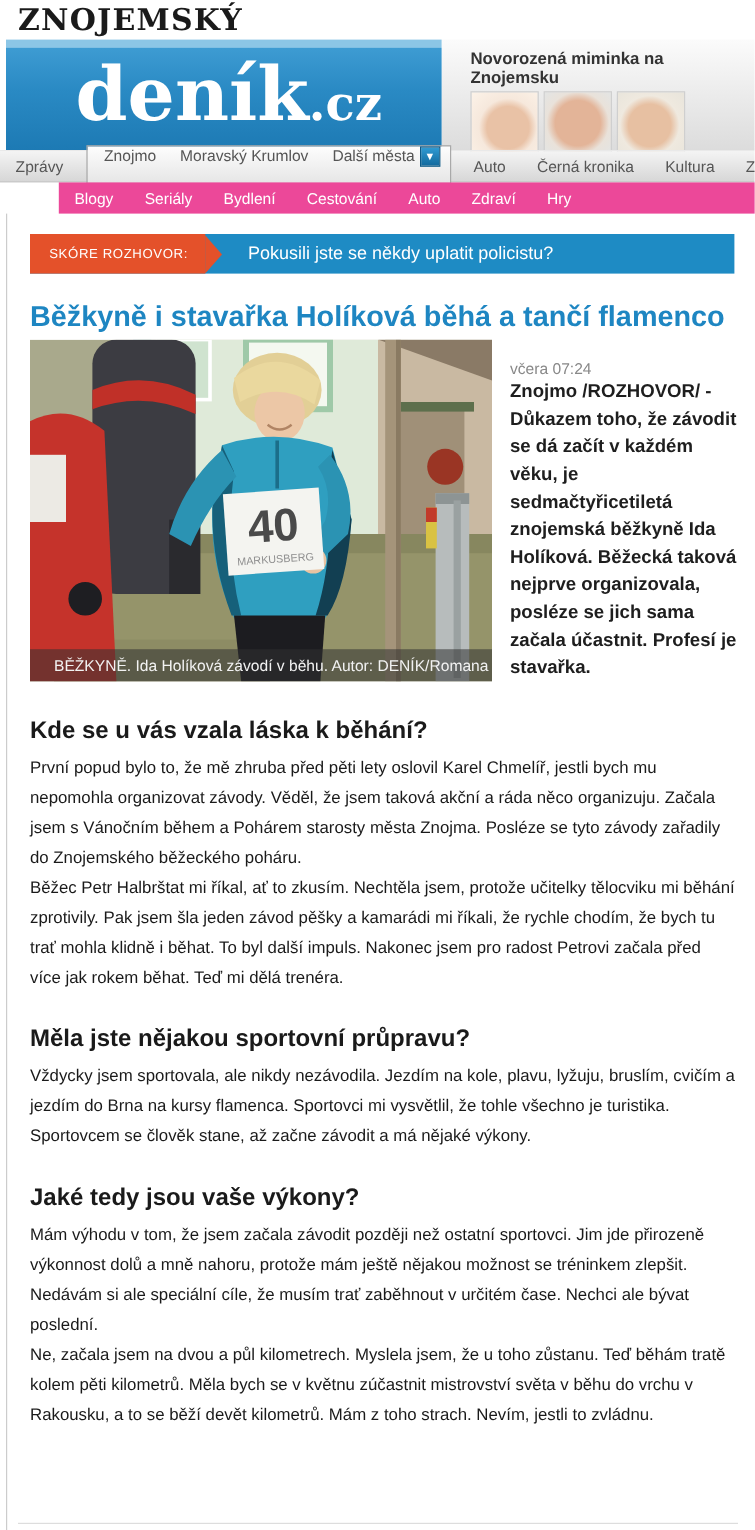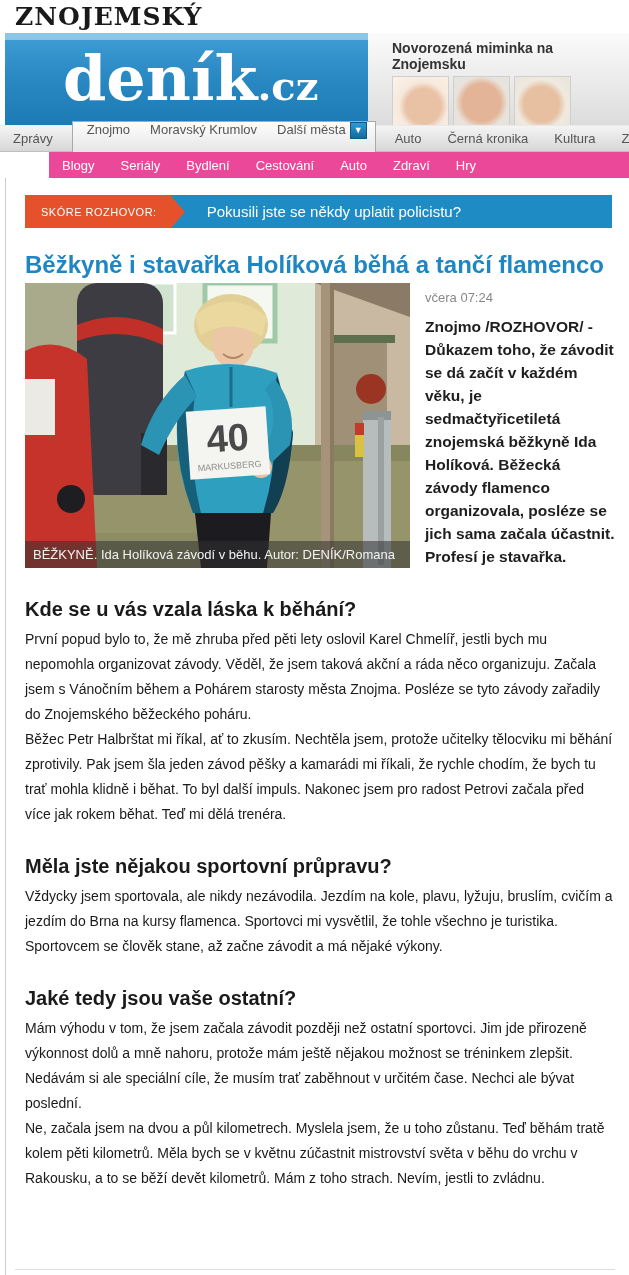--- a/index.html
+++ b/index.html
@@ -57,23 +57,23 @@
     border-top:16.5px solid transparent; border-bottom:16.5px solid transparent; }
   .poll-q { color:#fff; font-size:15px; margin-left:22px; white-space:nowrap; }
 
   
   .title { position:absolute; left:25px; top:236px; width:590px; font-size:24px; font-weight:bold;
     color:#1e86c2; line-height:26px;margin-top:16px; }
 
   .photo { position:absolute; left:25px; top:283px; width:385px; height:285px; overflow:hidden; cursor:pointer; }
   .photo svg { display:block; }
   .caption { position:absolute; left:0; bottom:0; width:100%; height:27px;
-    background:rgba(50,50,50,.55); color:#f2f2f2; font-size:13px; line-height:27px; padding-left:8px; }
-
-  .timestamp { position:absolute; left:425px; top:290px; font-size:13px; color:#888; }
+    background:rgba(50,50,50,.55); color:#f2f2f2; font-size:13px; line-height:27px; padding-left:20px; }
+
+  .timestamp { position:absolute; left:425px; top:300px; font-size:13px; color:#888; }
   .lead { position:absolute; left:425px; top:315px; width:192px; font-size:15.5px; font-weight:bold;
     color:#1e1e1e; line-height:23px; }
 
   .body-col { position:absolute; left:25px; top:597px; width:588px; font-size:14px;
     color:#1a1a1a; line-height:25px; }
   .q { font-weight:bold; font-size:20px; margin:27px 0 5px 0; }
   .q:first-child { margin-top:0; }
 </style>
 </head>
 <body>
@@ -186,27 +186,27 @@
         <text x="203" y="168" font-size="38" font-weight="bold" fill="#4a4a4a" text-anchor="middle" font-family="Liberation Sans, sans-serif">40</text>
         <text x="203" y="186" font-size="9" fill="#8f8f8f" text-anchor="middle" font-family="Liberation Sans, sans-serif">MARKUSBERG</text>
       </g>
 
       <path d="M170,230 L246,230 L242,285 L176,285 Z" fill="#1c1c20"></path>
     </svg>
     <div class="caption">BĚŽKYNĚ. Ida Holíková závodí v běhu. Autor: DENÍK/Romana</div>
   </div>
 
   <div class="timestamp">včera 07:24</div>
-  <div class="lead">Znojmo /ROZHOVOR/ - Důkazem toho, že závodit se dá začít v každém věku, je sedmačtyřicetiletá znojemská běžkyně Ida Holíková. Běžecká závody flamenco organizovala, posléze se jich sama začala účastnit. Profesí je stavařka.</div>
+  <div class="lead">Znojmo /ROZHOVOR/ - Důkazem toho, že závodit se dá začít v každém věku, je sedmačtyřicetiletá znojemská běžkyně Ida Holíková. Běžecká taková nejprve organizovala, posléze se jich sama začala účastnit. Profesí je stavařka.</div>
 
   <div class="body-col">
     <div class="q">Kde se u vás vzala láska k běhání?</div>
     <div class="a">První popud bylo to, že mě zhruba před pěti lety oslovil Karel Chmelíř, jestli bych mu nepomohla organizovat závody. Věděl, že jsem taková akční a ráda něco organizuju. Začala jsem s Vánočním během a Pohárem starosty města Znojma. Posléze se tyto závody zařadily do Znojemského běžeckého poháru.</div>
     <div class="a">Běžec Petr Halbrštat mi říkal, ať to zkusím. Nechtěla jsem, protože učitelky tělocviku mi běhání zprotivily. Pak jsem šla jeden závod pěšky a kamarádi mi říkali, že rychle chodím, že bych tu trať mohla klidně i běhat. To byl další impuls. Nakonec jsem pro radost Petrovi začala před více jak rokem běhat. Teď mi dělá trenéra.</div>
     <div class="q">Měla jste nějakou sportovní průpravu?</div>
     <div class="a">Vždycky jsem sportovala, ale nikdy nezávodila. Jezdím na kole, plavu, lyžuju, bruslím, cvičím a jezdím do Brna na kursy flamenca. Sportovci mi vysvětlil, že tohle všechno je turistika. Sportovcem se člověk stane, až začne závodit a má nějaké výkony.</div>
-    <div class="q">Jaké tedy jsou vaše ostatní?</div>
+    <div class="q">Jaké tedy jsou vaše výkony?</div>
     <div class="a">Mám výhodu v tom, že jsem začala závodit později než ostatní sportovci. Jim jde přirozeně výkonnost dolů a mně nahoru, protože mám ještě nějakou možnost se tréninkem zlepšit. Nedávám si ale speciální cíle, že musím trať zaběhnout v určitém čase. Nechci ale bývat poslední.</div>
     <div class="a">Ne, začala jsem na dvou a půl kilometrech. Myslela jsem, že u toho zůstanu. Teď běhám tratě kolem pěti kilometrů. Měla bych se v květnu zúčastnit mistrovství světa v běhu do vrchu v Rakousku, a to se běží devět kilometrů. Mám z toho strach. Nevím, jestli to zvládnu.</div>
 
   </div>
 
 </div>
 
 </body></html>

